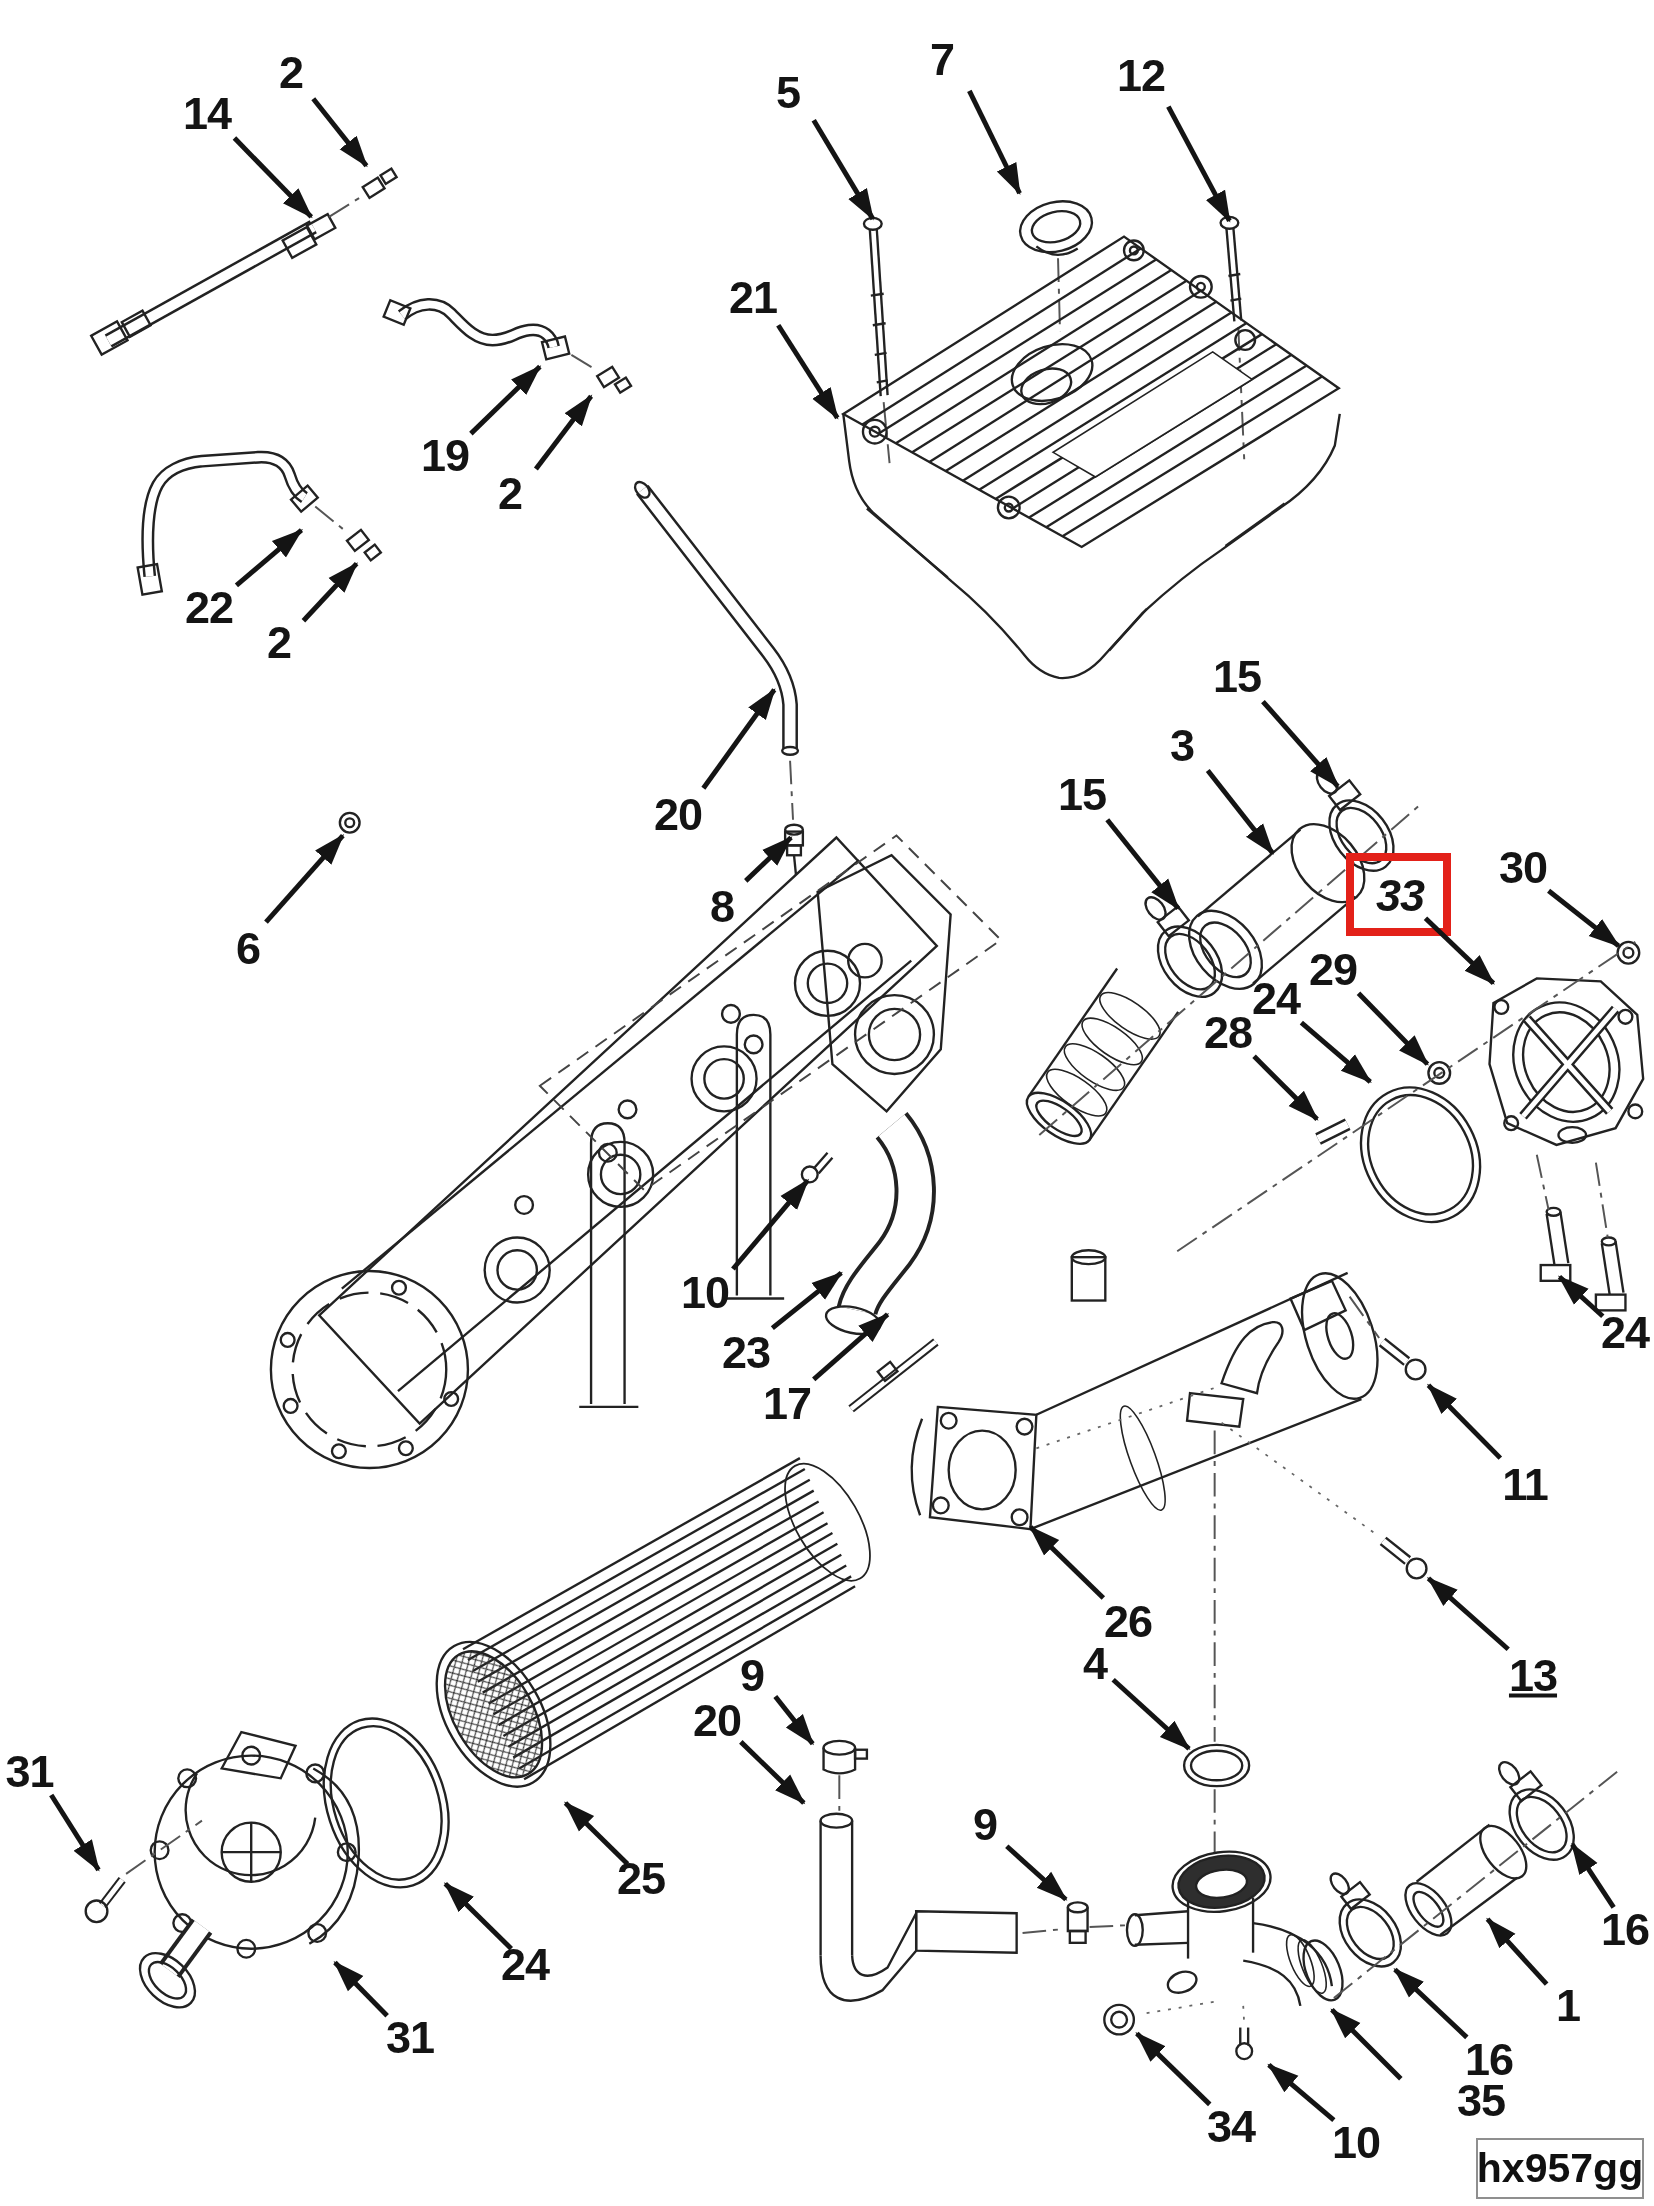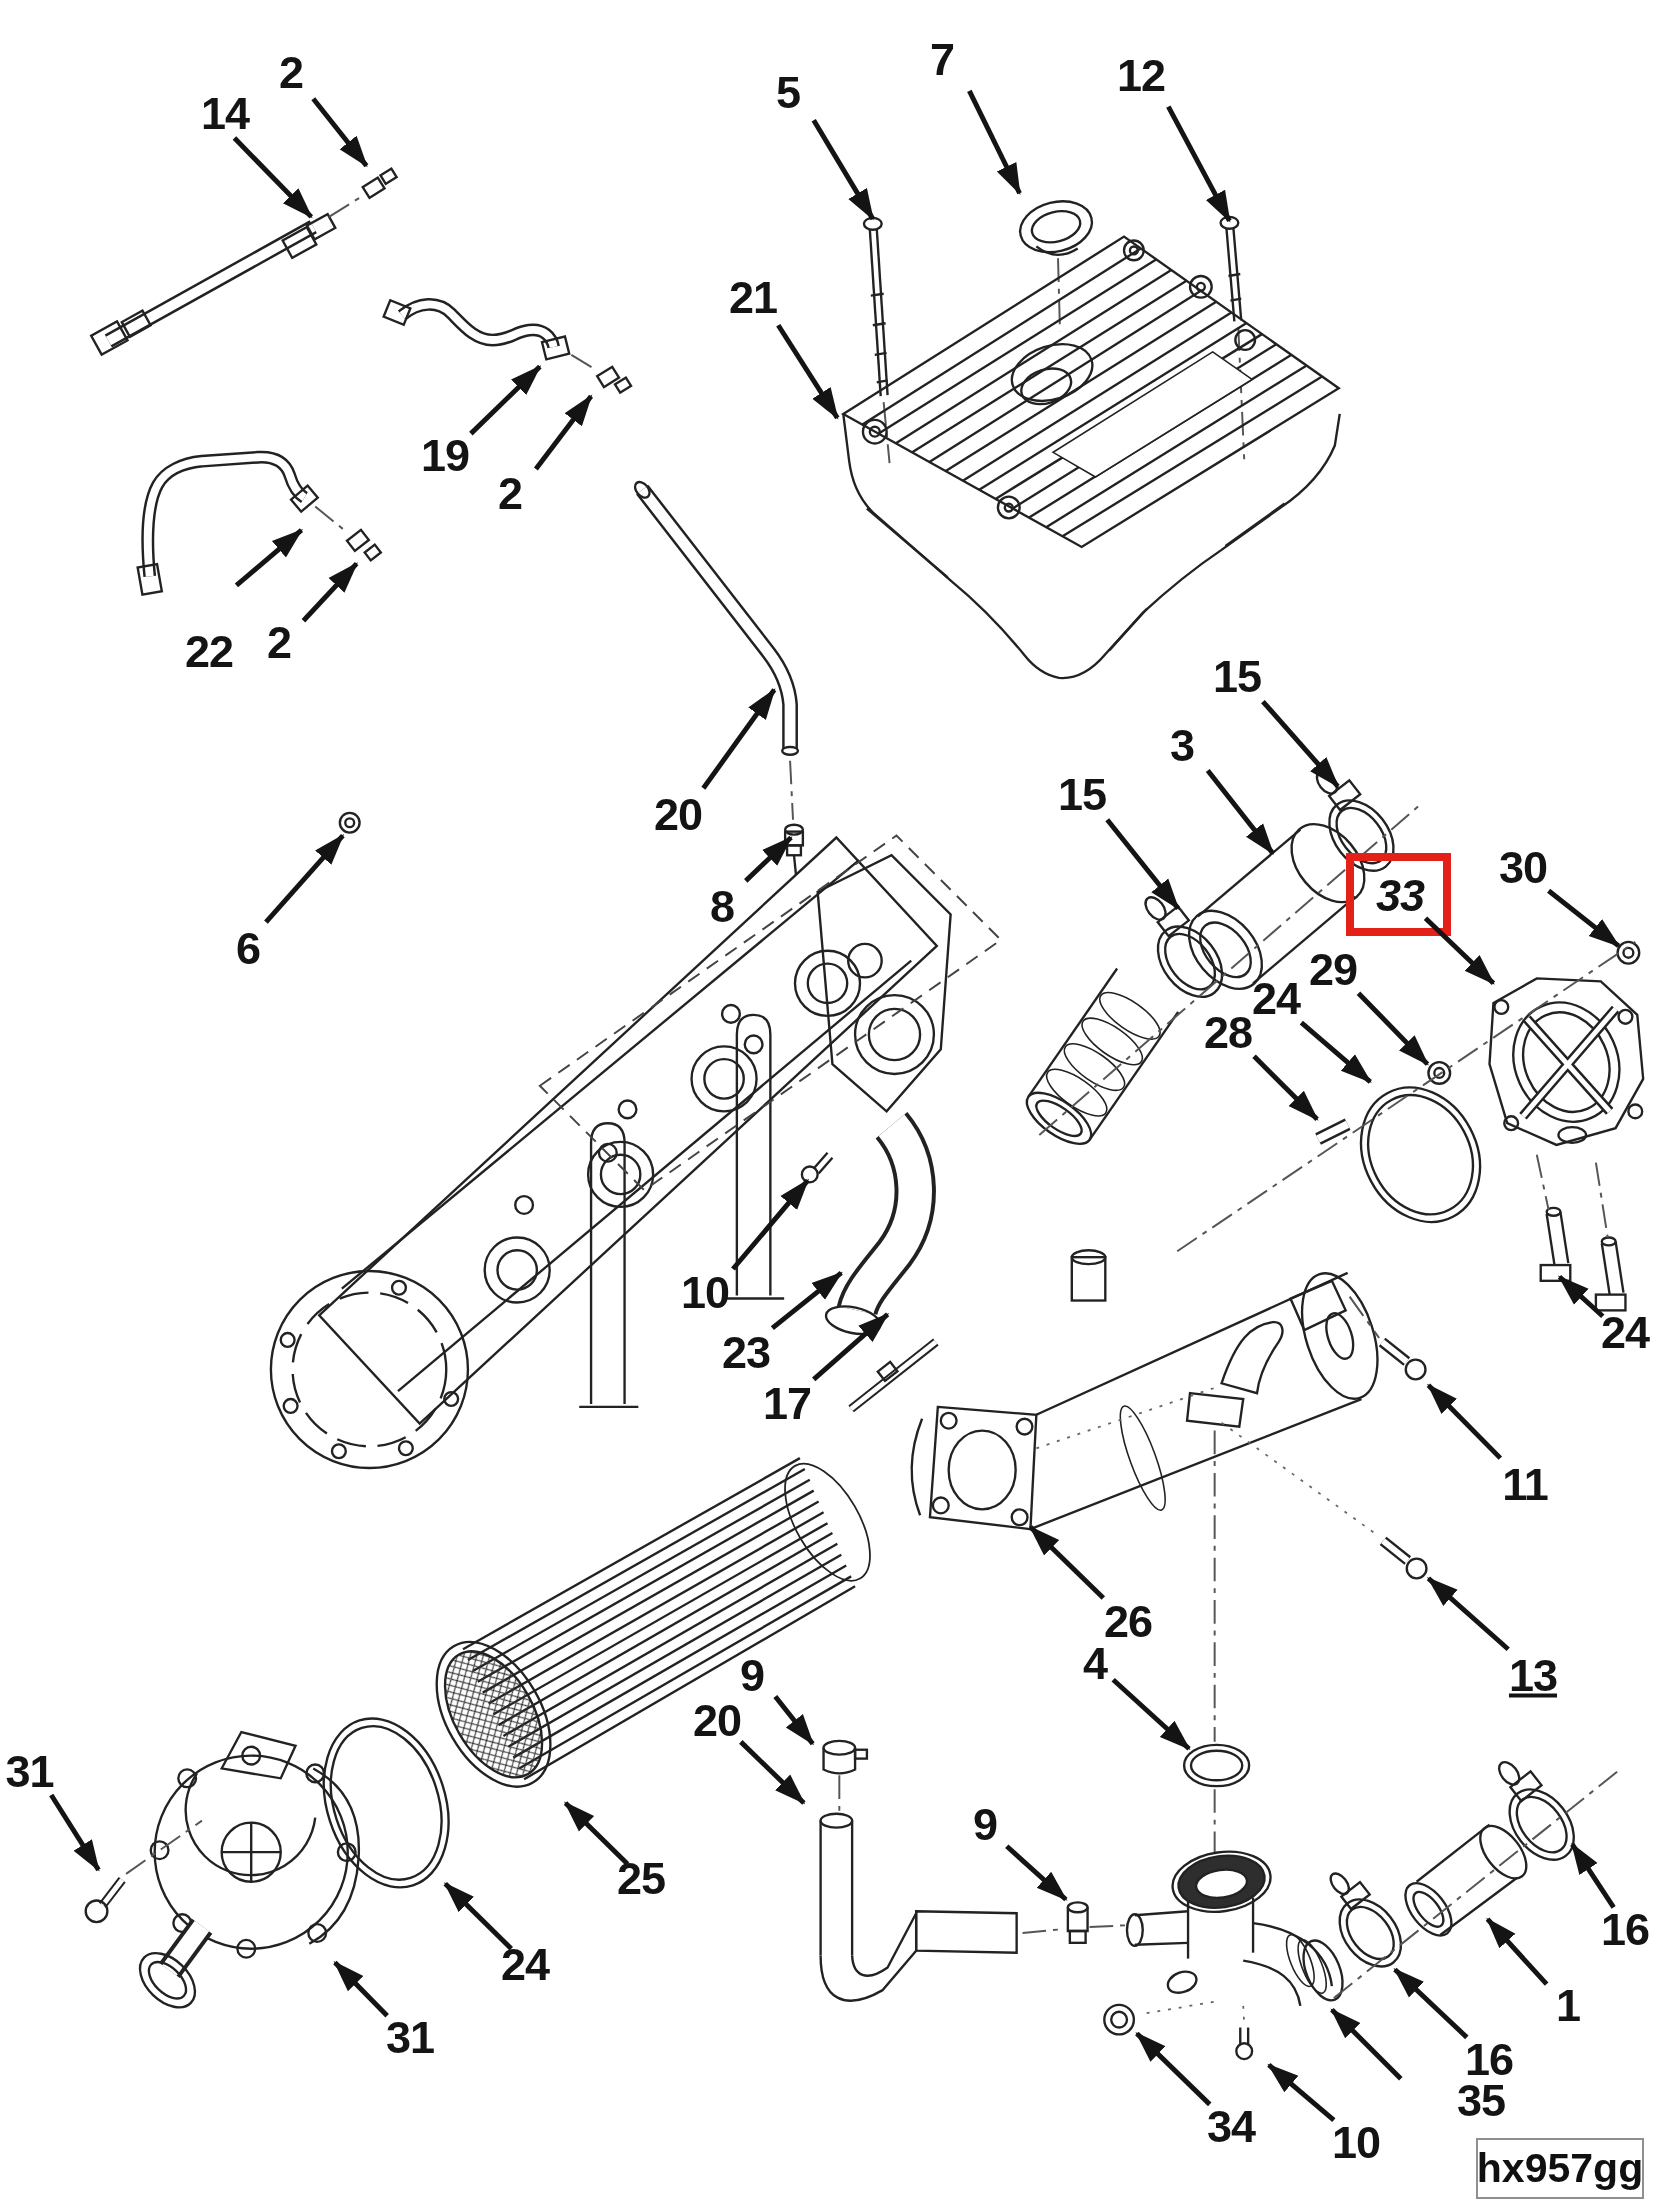--- a/index.html
+++ b/index.html
@@ -483,29 +483,29 @@
       <line x1="1022" y1="1874" x2="1082" y2="1928" stroke="#141414" stroke-width="5" marker-end="url(#ah)"></line>
       <line x1="1228" y1="2136" x2="1154" y2="2064" stroke="#141414" stroke-width="5" marker-end="url(#ah)"></line>
       <line x1="1354" y1="2152" x2="1288" y2="2096" stroke="#141414" stroke-width="5" marker-end="url(#ah)"></line>
       <line x1="1422" y1="2110" x2="1352" y2="2040" stroke="#141414" stroke-width="5" marker-end="url(#ah)"></line>
       <line x1="1489" y1="2068" x2="1416" y2="1999" stroke="#141414" stroke-width="5" marker-end="url(#ah)"></line>
       <line x1="1570" y1="2014" x2="1510" y2="1948" stroke="#141414" stroke-width="5" marker-end="url(#ah)"></line>
       <line x1="1638" y1="1936" x2="1596" y2="1872" stroke="#141414" stroke-width="5" marker-end="url(#ah)"></line>
     </svg>
 
 <div id="callouts">
-      <div class="callout" style="left: 225px; top: 113px;">14</div>
+      <div class="callout" style="left: 207px; top: 113px;">14</div>
       <div class="callout" style="left: 291px; top: 72px;">2</div>
       <div class="callout" style="left: 788px; top: 92px;">5</div>
       <div class="callout" style="left: 942px; top: 59px;">7</div>
       <div class="callout" style="left: 1141px; top: 75px;">12</div>
       <div class="callout" style="left: 753px; top: 297px;">21</div>
       <div class="callout" style="left: 445px; top: 455px;">19</div>
       <div class="callout" style="left: 510px; top: 493px;">2</div>
-      <div class="callout" style="left: 209px; top: 607px; margin-top: 44px;">22</div>
+      <div class="callout" style="left: 209px; top: 607px;">22</div>
       <div class="callout" style="left: 279px; top: 642px;">2</div>
       <div class="callout" style="left: 248px; top: 948px;">6</div>
       <div class="callout" style="left: 678px; top: 814px;">20</div>
       <div class="callout" style="left: 722px; top: 906px;">8</div>
       <div class="callout" style="left: 1237px; top: 676px;">15</div>
       <div class="callout" style="left: 1182px; top: 745px;">3</div>
       <div class="callout" style="left: 1082px; top: 794px;">15</div>
       <div class="callout" style="left: 1400px; top: 895px; font-style: italic;">33</div>
       <div class="callout" style="left: 1523px; top: 867px;">30</div>
       <div class="callout" style="left: 1333px; top: 969px;">29</div>

